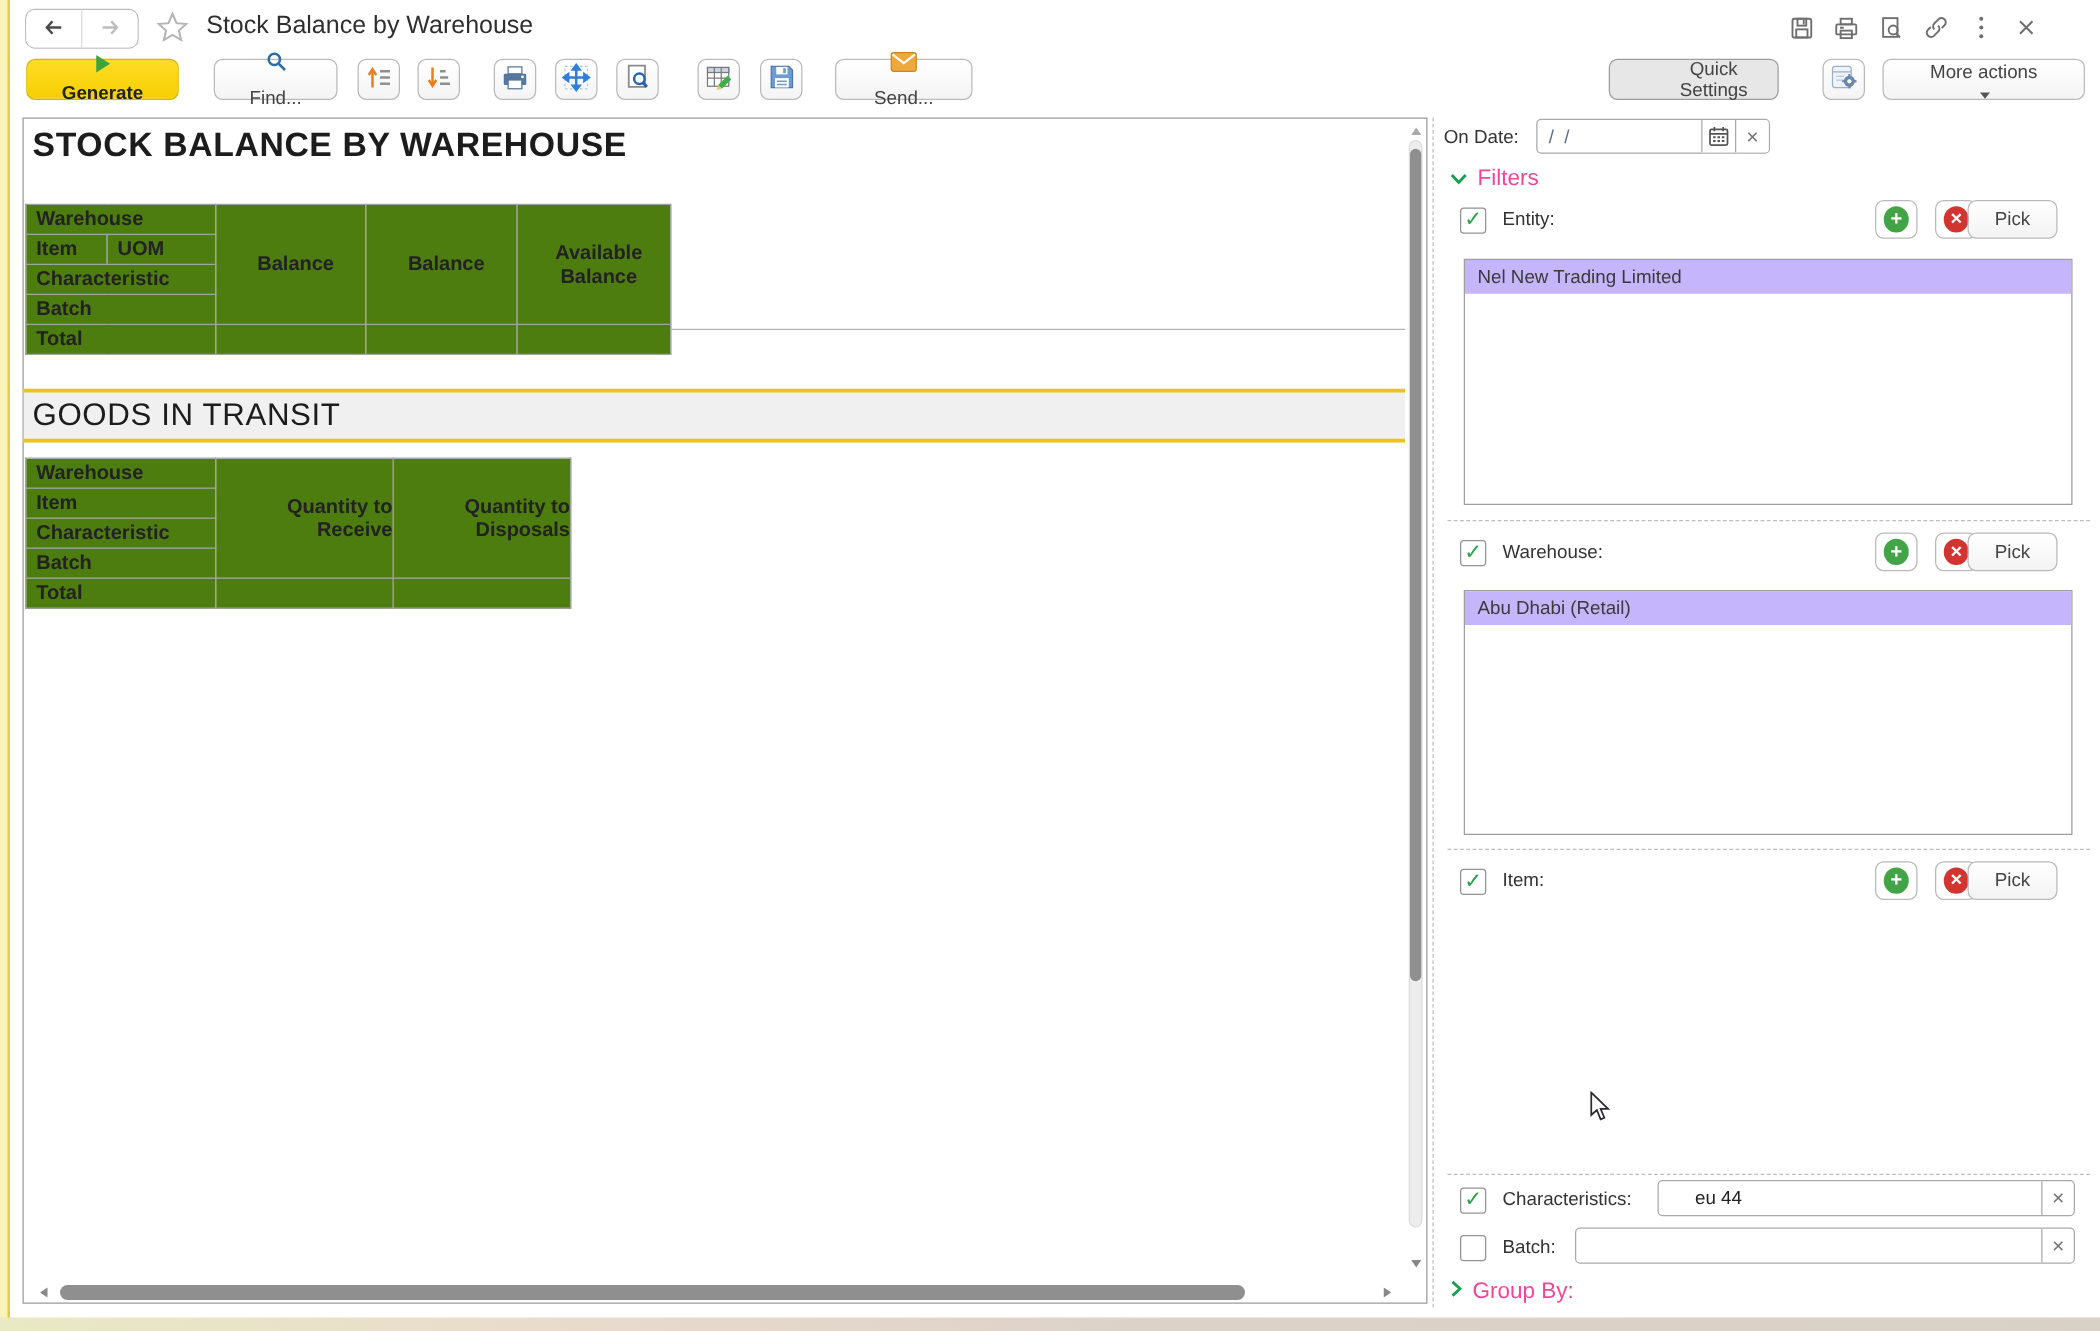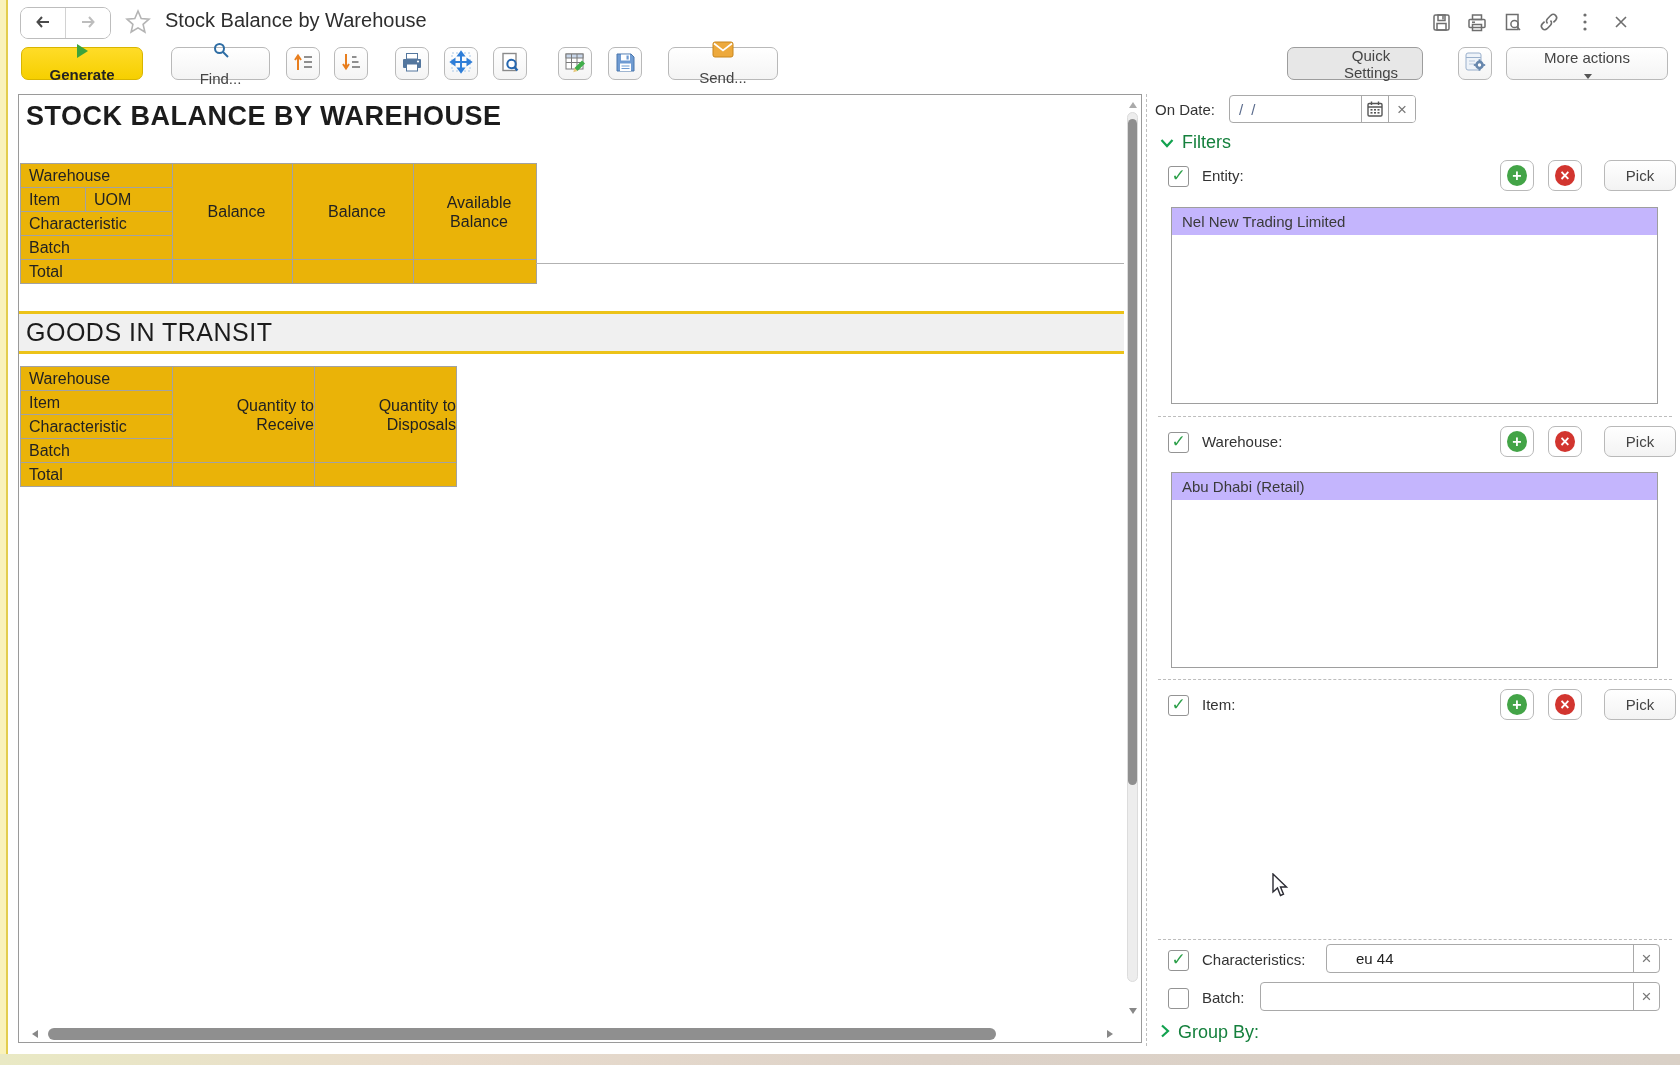--- a/index.html
+++ b/index.html
@@ -34,21 +34,21 @@
   #btn-send{left:668px;width:110px;}
   #btn-quick{left:1287px;width:136px;background:#e7e7e7;border-color:#9d9d9d;padding-left:38px;}
   #btn-gearwin{left:1458px;}
   #btn-more{left:1506px;width:162px;}
   .caret{width:0;height:0;border-left:4px solid transparent;border-right:4px solid transparent;border-top:5px solid #555;margin-left:2px;}
   .play{width:0;height:0;border-top:7px solid transparent;border-bottom:7px solid transparent;border-left:11px solid #3da33c;}
   
   .report-area{position:absolute;left:18px;top:94px;width:1124px;height:949px;border:1px solid #9a9a9a;background:#fff;box-sizing:border-box;}
   .report-title{position:absolute;left:7px;top:6px;font-size:27px;font-weight:bold;color:#1c1c1c;letter-spacing:0.5px;}
   table.rtable{border-collapse:collapse;table-layout:fixed;position:absolute;left:1px;}
-  table.rtable td{border:1px solid #a2a2a2;background:#eab308;font-size:16px;font-weight:normal;color:#222;
+  table.rtable td{border:1px solid #a2a2a2;background:#4d7c0f;font-size:16px;font-weight:bold;color:#222;
                   padding:0 0 0 8px;height:24px;line-height:19px;box-sizing:border-box;}
   #table-stock{top:68px;width:516px;}
   #table-transit{top:271px;width:436px;}
   td.center{text-align:center;padding:0 4px;}
   td.rightal{text-align:right;padding:0 10px 0 4px;}
   .ext-line{position:absolute;left:517px;top:168px;width:588px;height:1px;background:#b2b2b2;}
   .goods-band{position:absolute;left:0;top:216px;width:1105px;height:37px;background:#f0f0f0;
               border-top:3px solid #ecc319;border-bottom:3px solid #ecc319;display:flex;align-items:center;}
   .goods-title{font-size:25px;font-weight:normal;color:#1c1c1c;padding-left:7px;letter-spacing:0.5px;}
   
@@ -64,36 +64,36 @@
   .arr.right{left:1088px;top:4px;border-top:4px solid transparent;border-bottom:4px solid transparent;border-left:6px solid #888;}
   
   .vsep{position:absolute;left:1146px;top:94px;height:952px;border-left:1px dashed #bdbdbd;}
   .side-panel{position:absolute;left:1150px;top:94px;width:530px;height:956px;font-size:15px;}
   .ondate-row{position:absolute;left:5px;top:1px;display:flex;align-items:center;}
   .ondate-label{margin-right:14px;color:#333;}
   .date-widget{display:flex;height:28px;border:1px solid #a9a9a9;border-radius:4px;overflow:hidden;background:#fff;box-sizing:border-box;}
   .date-text{width:122px;display:flex;align-items:center;padding-left:9px;color:#5a6b8c;font-size:15px;letter-spacing:2px;}
   .date-btn{width:26px;display:flex;align-items:center;justify-content:center;border-left:1px solid #a9a9a9;background:#fff;}
   .xglyph{font-size:17px;color:#777;line-height:1;}
-  .sect-head{position:absolute;left:10px;display:flex;align-items:flex-start;gap:8px;color:#15803d;font-size:18px;}
+  .sect-head{position:absolute;left:10px;display:flex;align-items:flex-start;gap:8px;color:#ec4899;font-size:18px;}
   #filters-head{top:38px;}
   #groupby-head{top:928px;}
   .frow{position:absolute;left:0;width:530px;height:32px;}
   .chk{position:absolute;left:18px;top:6px;width:19px;height:19px;border:1px solid #949494;border-radius:3px;background:#fff;
        display:flex;align-items:center;justify-content:center;}
   .tick{color:#2da04a;font-weight:bold;font-size:17px;line-height:1;margin-top:-2px;}
   .flabel{position:absolute;left:52px;top:7px;color:#333;}
   .roundbtn{position:absolute;top:0;width:34px;height:31px;border:1px solid #b9b9b9;border-radius:7px;background:#fff;
             display:flex;align-items:center;justify-content:center;}
   .circle{width:21px;height:21px;border-radius:50%;display:flex;align-items:center;justify-content:center;color:#fff;font-weight:bold;font-size:16px;line-height:1;}
   .circle.green{background:#43a447;}
   .circle.red{background:#d2352f;}
   .pickbtn{position:absolute;top:0;width:72px;height:31px;border:1px solid #b9b9b9;border-radius:7px;background:linear-gradient(#fff,#f3f3f3);
            display:flex;align-items:center;justify-content:center;font-size:15px;color:#444;}
-  .pos-add{left:350px;} .pos-clr{left:398px;} .pos-pick{left:454px;}
+  .pos-add{left:350px;} .pos-clr{left:398px;} .pos-pick{left:424px;}
   .flist{position:absolute;left:21px;width:487px;border:1px solid #9e9e9e;background:#fff;box-sizing:border-box;}
   .flist .sel{height:27px;background:#c4b5fd;display:flex;align-items:center;padding-left:10px;color:#3a3a3a;}
   .divider{position:absolute;left:8px;width:514px;border-top:1px dashed #bdbdbd;}
   .input-wrap{position:absolute;display:flex;height:29px;border:1px solid #a9a9a9;border-radius:4px;background:#fff;box-sizing:border-box;overflow:hidden;}
   .input-wrap input{border:none;outline:none;flex:1;font-size:15px;font-family:inherit;color:#222;padding:0 6px;background:transparent;margin-left:23px;}
   .input-x{width:25px;display:flex;align-items:center;justify-content:center;border-left:1px solid #a9a9a9;}
   
   .bottom-strip{position:absolute;left:0;bottom:0;width:1680px;height:11px;
                 background:linear-gradient(90deg,#e9e9c4 0%,#e9dccd 25%,#ddd2c8 55%,#d9d0c6 100%);}
   .cursor{position:absolute;left:1271px;top:873px;}

